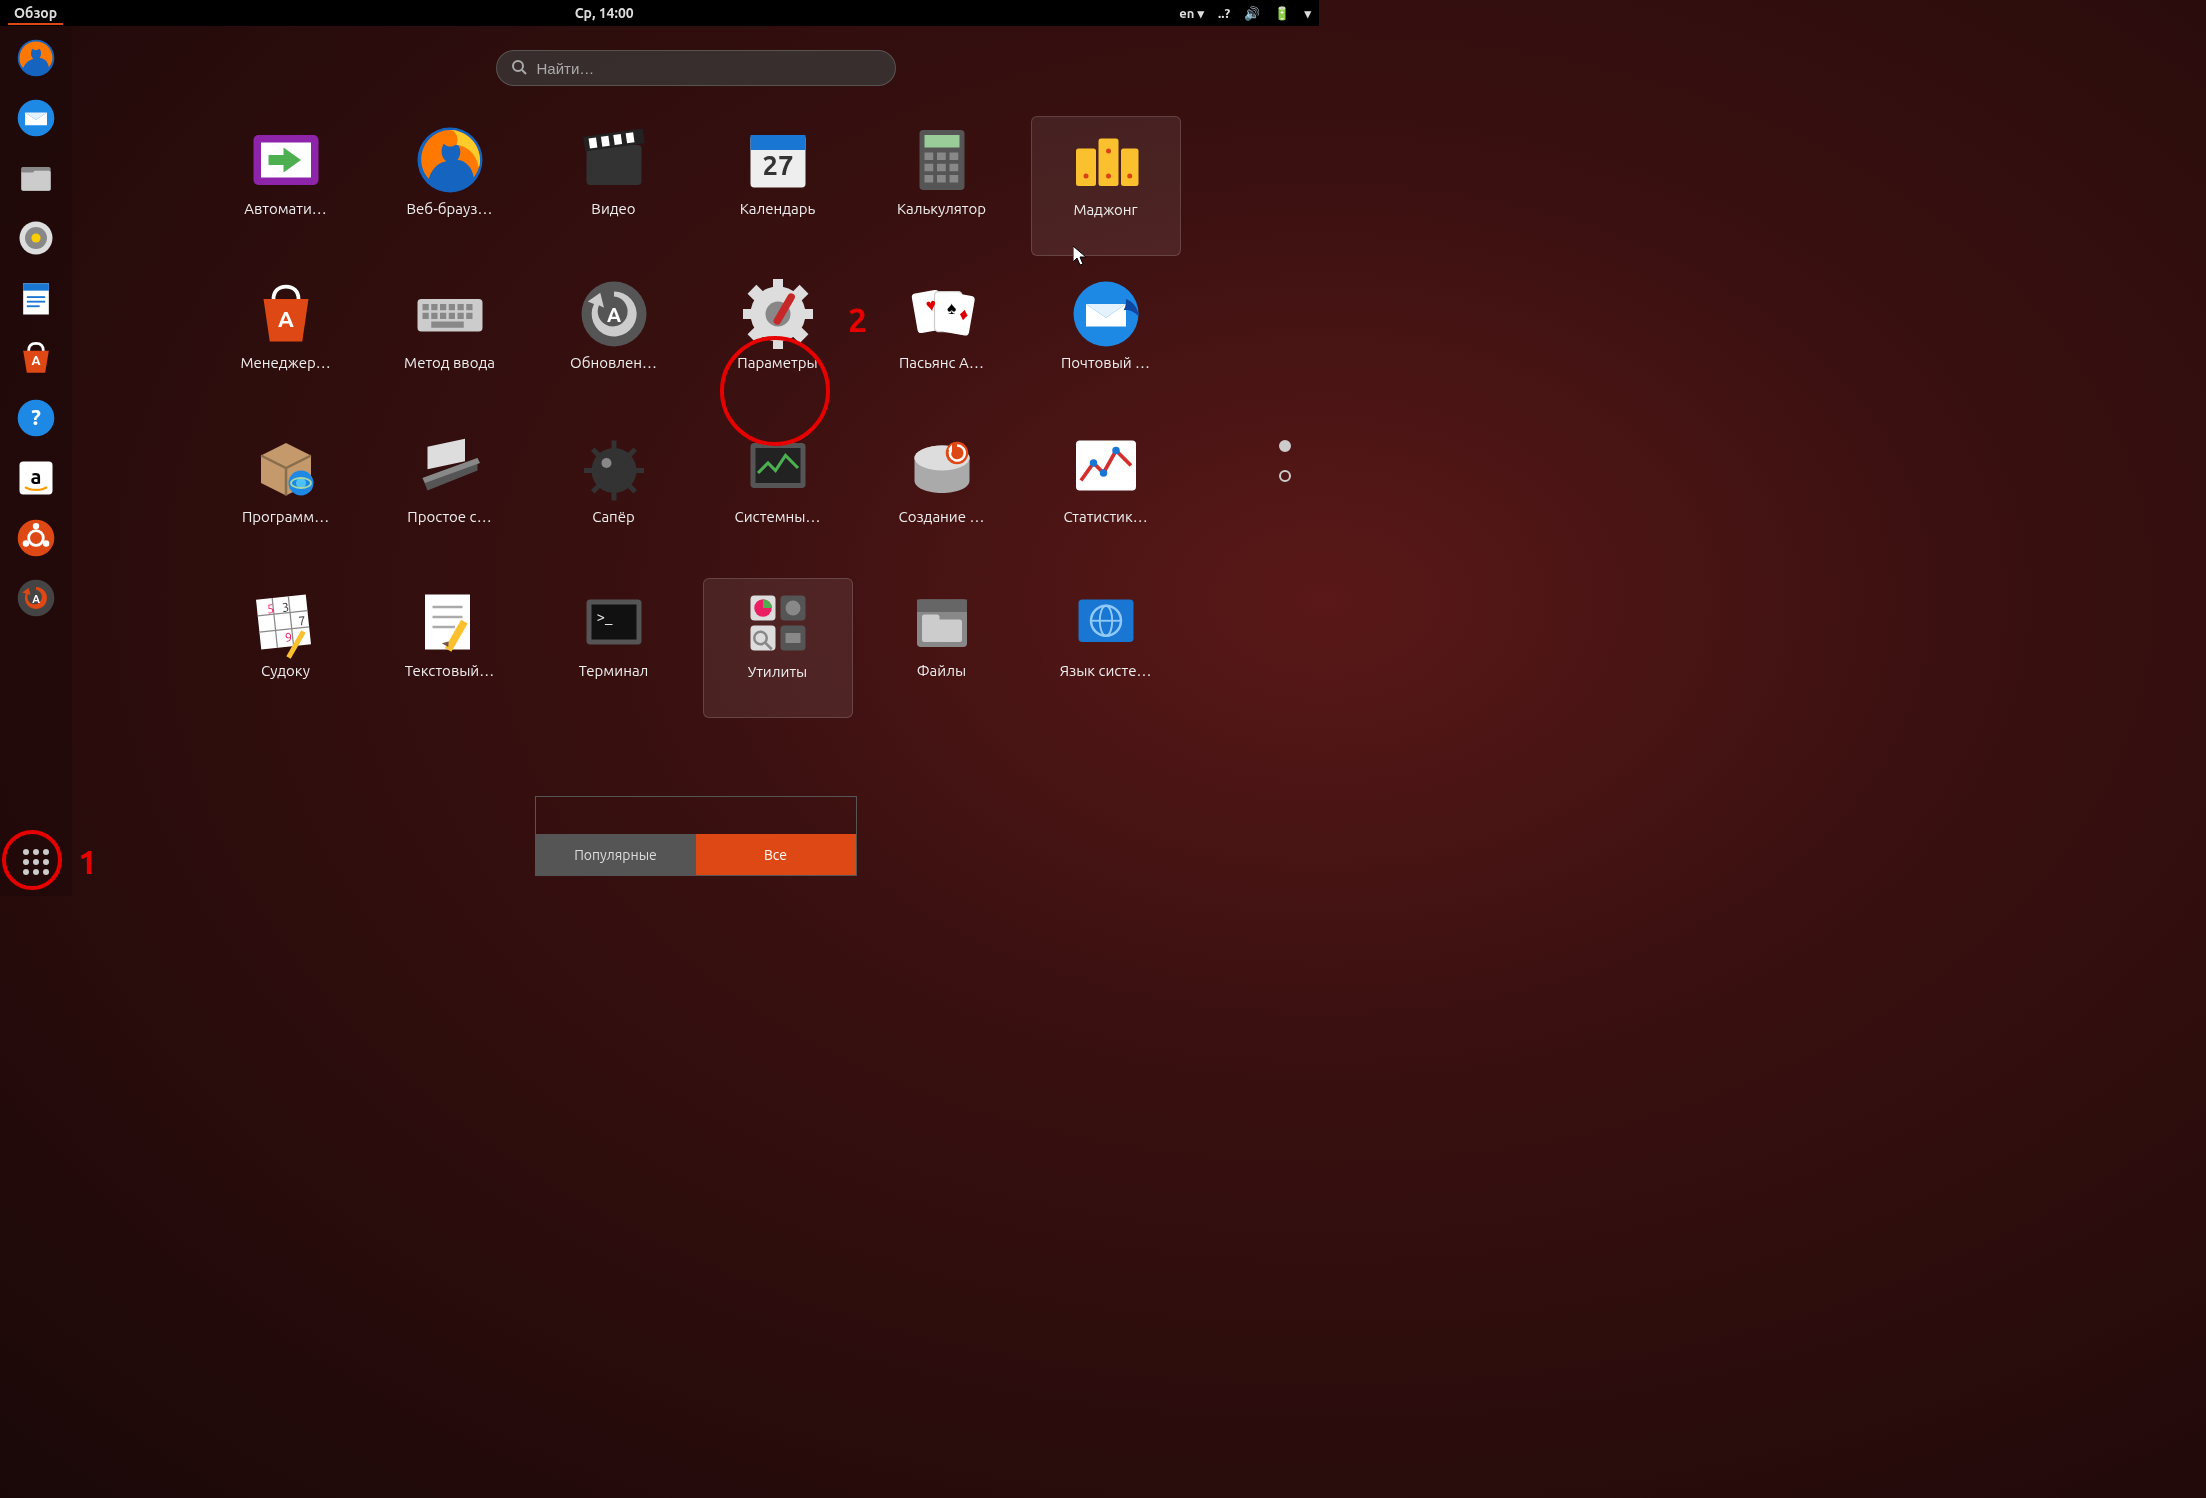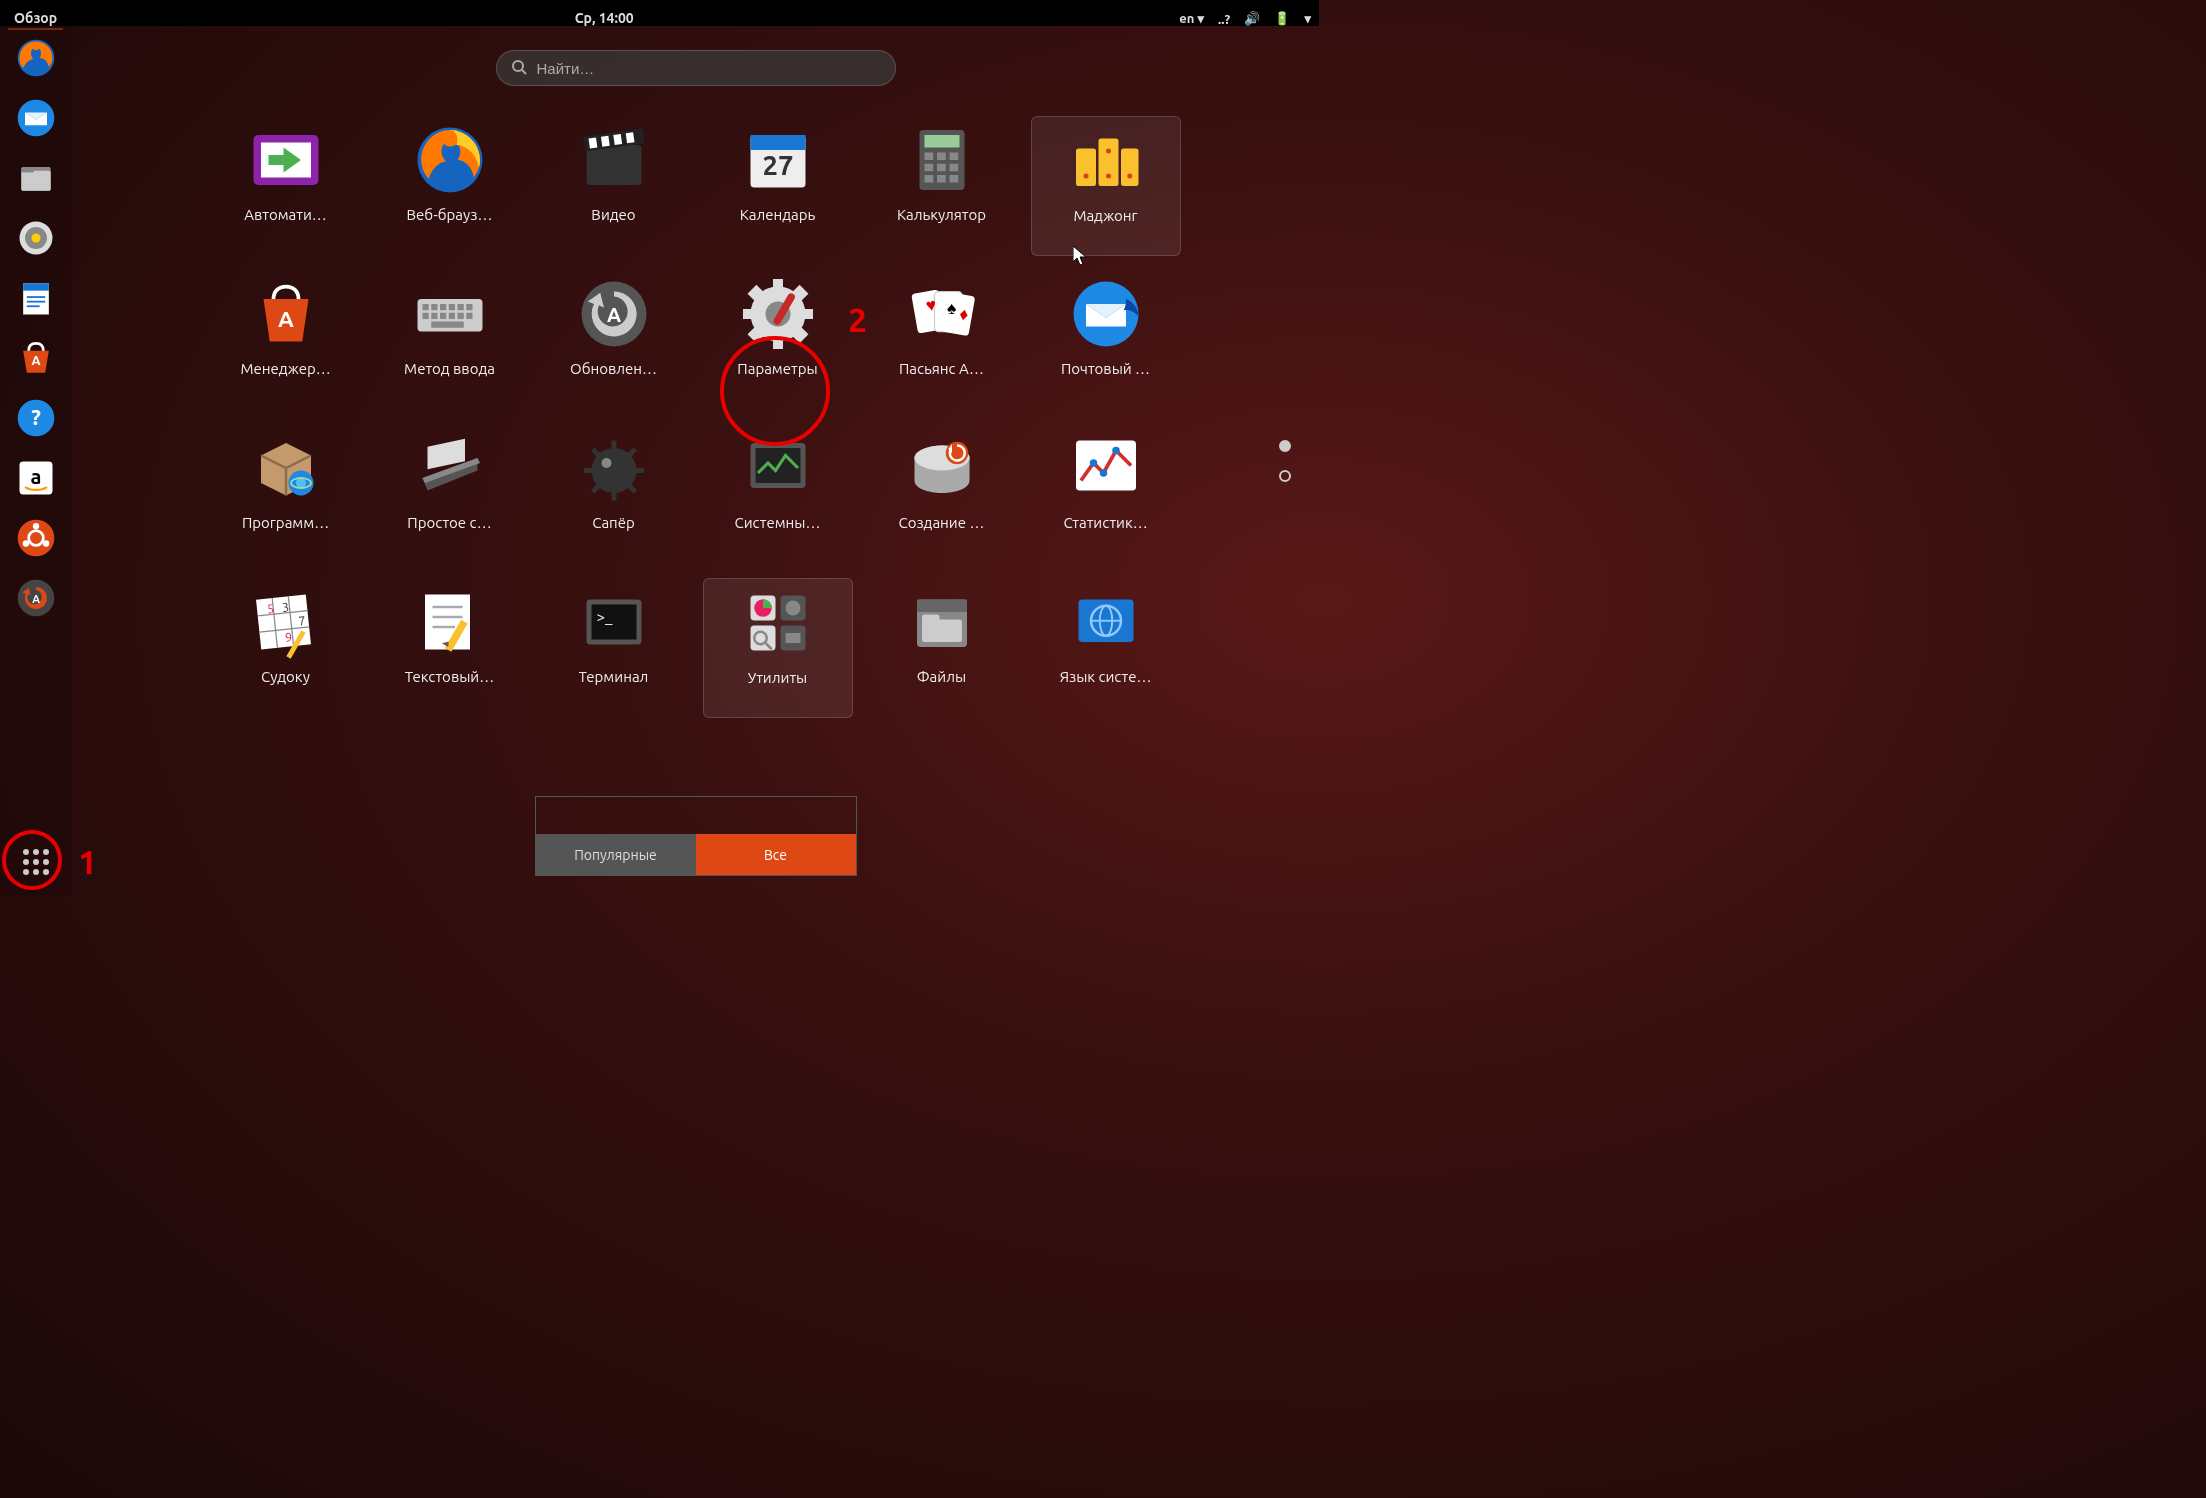--- a/index.html
+++ b/index.html
@@ -10,21 +10,21 @@
   color: #eee;
   overflow: hidden;
   width: 1319px;
   height: 896px;
   position: relative;
 }
 
 
 .topbar {
   position: absolute; top: 0; left: 0; right: 0; height: 26px;
-  background: #000; display: flex; align-items: flex-end;
+  background: #000; display: flex; align-items: center;
   font-size: 14px; font-weight: 600; color: #ddd;
   padding: 0 8px;
 }
 .topbar .left { flex: 0 0 auto; }
 .topbar .center { flex: 1; text-align: center; }
 .topbar .right { flex: 0 0 auto; display: flex; gap: 14px; align-items: center; margin-left: 34px; }
 .topbar .right span { font-size: 13px; }
 
 .activities { padding: 2px 6px; border-bottom: 2px solid #dd4814; }
 
@@ -80,21 +80,21 @@
   gap: 14px 14px;
 }
 .app {
   display: flex; flex-direction: column; align-items: center; justify-content: flex-start;
   padding-top: 4px;
   cursor: pointer; border-radius: 6px;
   position: relative;
 }
 .app.hover { background: rgba(255,255,255,0.08); border: 1px solid rgba(255,255,255,0.15); }
 .app .icon { width: 80px; height: 80px; display: flex; align-items: center; justify-content: flex-start; }
-.app .label { margin-top: 6px; font-size: 15px; color: #eee; max-width: 140px; overflow: hidden; white-space: nowrap; text-overflow: ellipsis; text-align: left; }
+.app .label { font-size: 15px; color: #eee; max-width: 140px; overflow: hidden; white-space: nowrap; text-overflow: ellipsis; text-align: left; }
 
 
 .tabs {
   position: absolute; bottom: 20px; left: 50%; transform: translateX(-50%);
   display: flex; border: 1px solid #555;
 }
 .tab {
   width: 160px; height: 41px; display: flex; align-items: center; justify-content: center;
   font-size: 14px; cursor: pointer; margin-top: 37px;
 }

